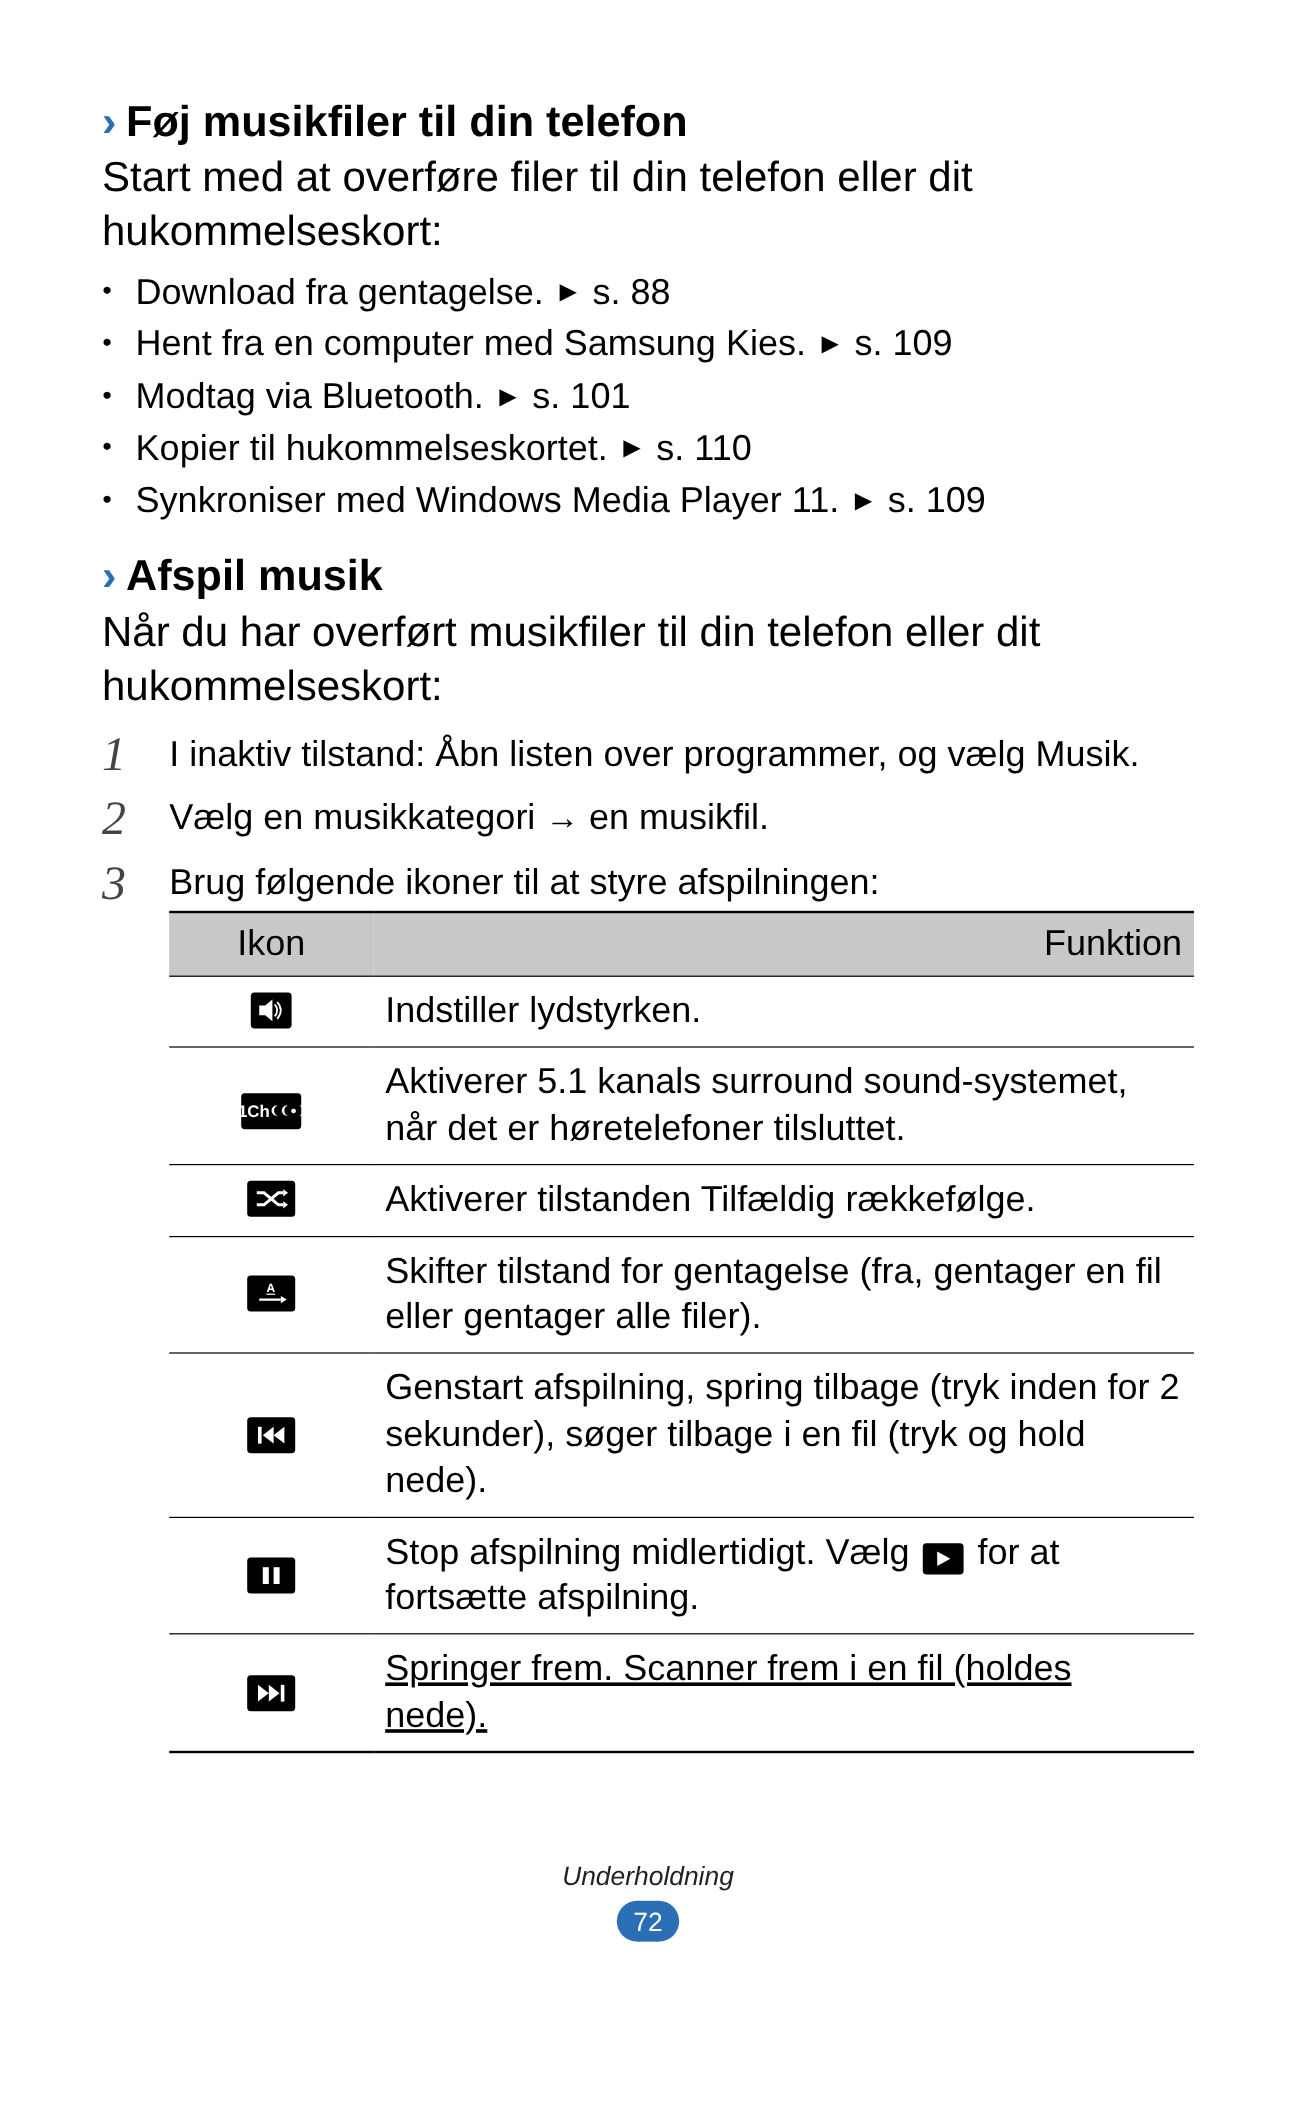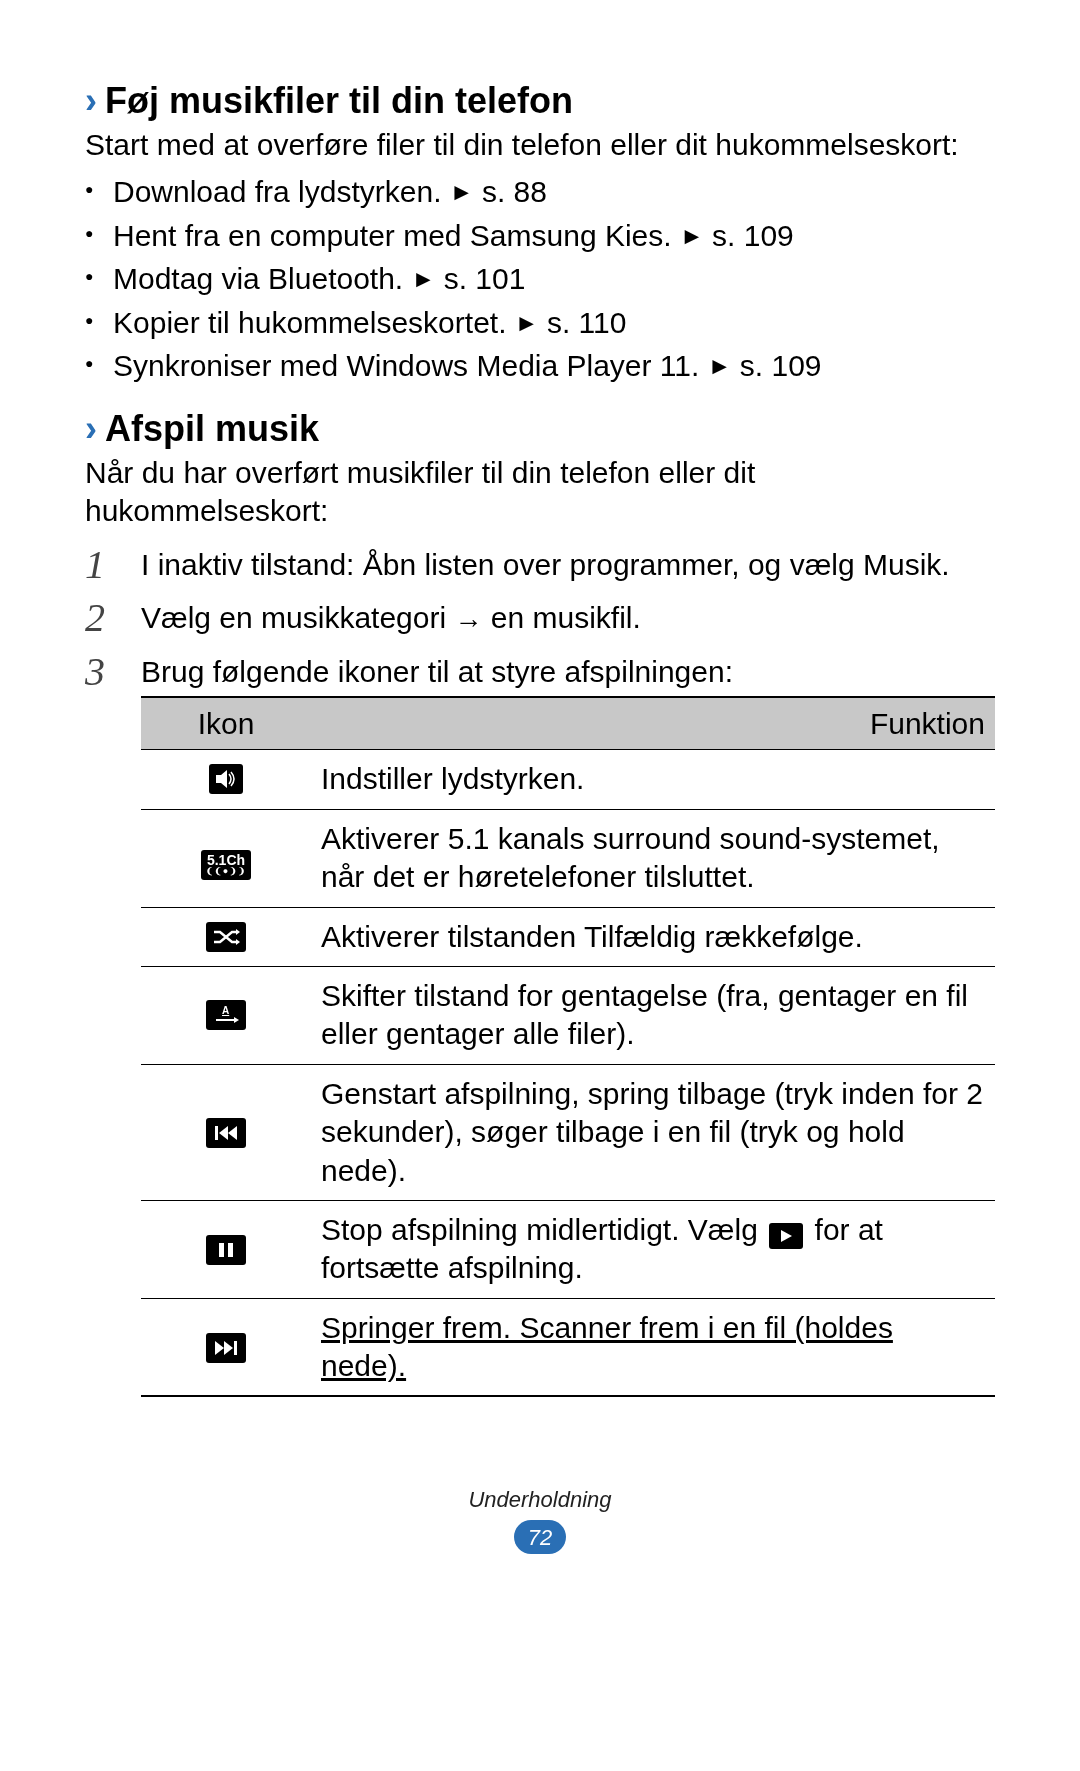--- a/index.html
+++ b/index.html
@@ -21,21 +21,21 @@
     display: flex;
     align-items: baseline;
   }
   .chevron {
     color: #2a6fb5;
     font-weight: 700;
     margin-right: 8px;
     font-size: 36px;
   }
   .para {
-    font-size: 30px;
+    font-size: 35px;
     line-height: 1.28;
     margin: 0 0 6px 0;
   }
   ul.bullets {
     list-style: none;
     padding: 0;
     margin: 4px 0 20px 0;
   }
   ul.bullets li {
     font-size: 30px;
@@ -119,21 +119,21 @@
     align-items: center;
     justify-content: center;
     background: #000;
     color: #fff;
     border-radius: 3px;
     font-family: Arial, sans-serif;
   }
   .icon-volume { width: 34px; height: 30px; font-size: 22px; }
   .icon-51 {
     width: 50px; height: 26px;
-    flex-direction: column;
+    flex-direction: row;
     font-size: 14px; font-weight: 700;
     line-height: 1;
     padding: 2px 0;
   }
   .icon-51 .sub { font-size: 9px; letter-spacing: 1px; }
   .icon-shuffle { width: 40px; height: 30px; font-size: 20px; font-weight:700; }
   .icon-repeat { width: 40px; height: 30px; font-size: 16px; font-weight:700; position:relative; }
   .icon-prev { width: 40px; height: 30px; font-size: 20px; }
   .icon-pause { width: 40px; height: 30px; font-size: 20px; letter-spacing: -2px; }
   .icon-play-inline {
@@ -162,36 +162,35 @@
     position: relative;
     font-size: 24px;
     color: #fff;
   }
   .page-num svg { display:block; margin: 0 auto;}
   .page-num .num {
     position: absolute;
     left: 0; right: 0; top: 6px;
     text-align: center;
     font-size: 22px;
-    font-style: italic;
   }
 </style>
 </head>
 <body>
 
 <div class="page">
 
   <h2 class="section-heading">
     <span class="chevron">›</span>
     <span>Føj musikfiler til din telefon</span>
   </h2>
   <p class="para">Start med at overføre filer til din telefon eller dit hukommelseskort:</p>
   <ul class="bullets">
     <li>
-      <span>Download fra lydstyrken.</span>
+      <span>Download fra gentagelse.</span>
       <span class="ref-arrow">►</span>
       <span>s. 88</span>
     </li>
     <li>
       <span>Hent fra en computer med Samsung Kies.</span>
       <span class="ref-arrow">►</span>
       <span>s. 109</span>
     </li>
     <li>
       <span>Modtag via Bluetooth.</span>

